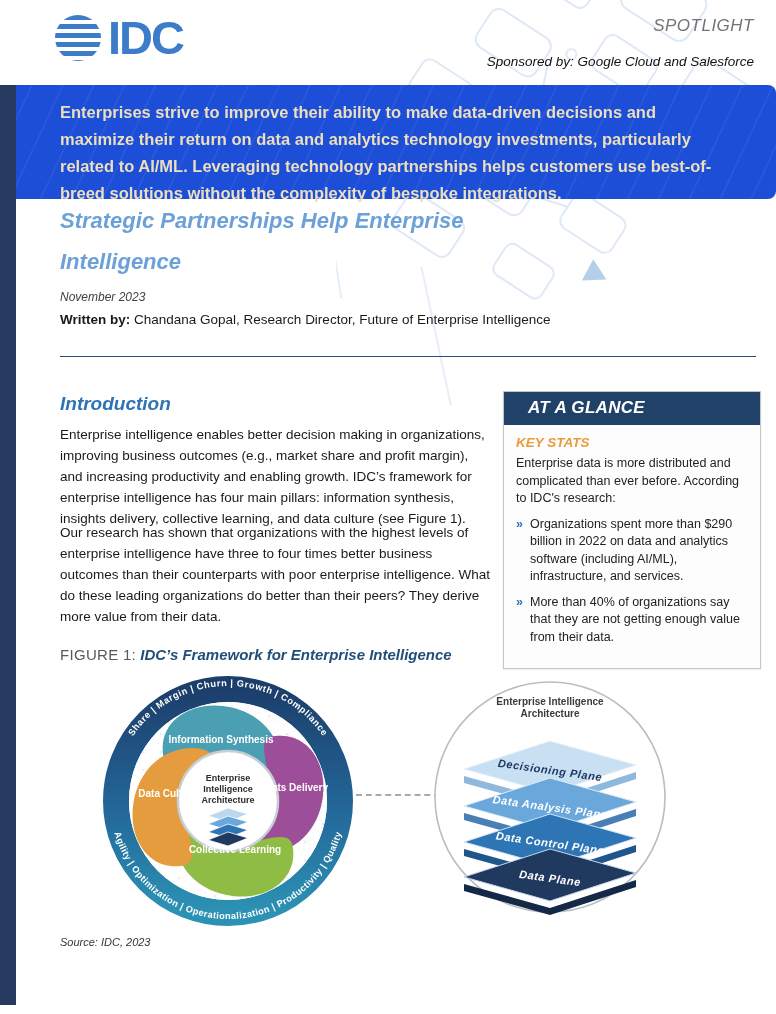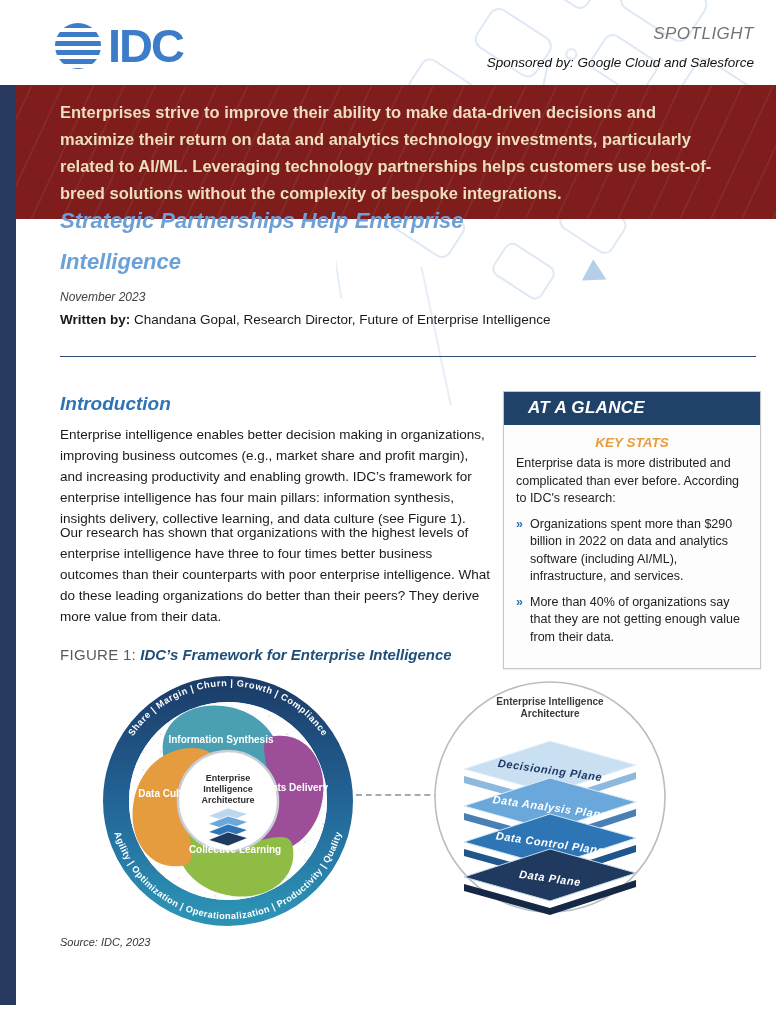--- a/index.html
+++ b/index.html
@@ -5,35 +5,36 @@
   html,body{margin:0;padding:0;background:#e8e8e8;}
   .page{
     position:relative;width:776px;height:1014px;margin:0 auto;
     background:#ffffff;overflow:hidden;
     font-family:"Liberation Sans","DejaVu Sans",sans-serif;
     color:#1a1a1a;
   }
   
   .deco{position:absolute;top:0;right:0;width:440px;height:560px;z-index:0;opacity:.85;}
   
-  .header{position:absolute;top:8px;left:0;width:776px;height:85px;z-index:2;}
+  .header{position:absolute;top:0;left:0;width:776px;height:85px;z-index:2;}
   .logo{position:absolute;left:55px;top:15px;display:flex;align-items:center;gap:7px;}
   .logo-globe{
     width:46px;height:46px;border-radius:50%;
     background:repeating-linear-gradient(180deg,#3d7cc9 0 5px,#ffffff 5px 9px);
   }
   .logo-word{font-size:47px;font-weight:bold;color:#3d7cc9;letter-spacing:-2px;line-height:46px;}
   .masthead{position:absolute;right:22px;top:16px;text-align:right;}
   .masthead .brand{font-size:17px;font-weight:normal;font-style:italic;color:#737373;letter-spacing:.5px;}
-  .masthead .sponsor{margin-top:11px;font-size:13.5px;font-style:italic;color:#111;}
+  .masthead .sponsor{margin-top:18px;font-size:13.5px;font-style:italic;color:#111;}
   
   .banner{
-    position:absolute;top:85px;left:0;width:776px;height:134px;z-index:2;
+    position:absolute;top:85px;left:0;width:776px;height:114px;z-index:2;
     background:linear-gradient(100deg,#233а5a 0%,#24385c 0%,#2c4468 55%,#35507c 100%);
-    background-color:#7f1d1d;
+    background-color:#1d4ed8;
+    border-radius:8px;
   }
   .banner::after{
     content:"";position:absolute;inset:0;
     background:repeating-linear-gradient(115deg,rgba(255,255,255,.05) 0 2px,transparent 2px 28px);
   }
   .banner-text{
     position:relative;z-index:1;padding:14px 58px 0 60px;
     color:#ebdfbd;font-weight:bold;font-size:16.5px;line-height:27px;
   }
   
@@ -49,21 +50,21 @@
   .rule{position:absolute;left:60px;top:356px;width:696px;height:0;border-top:1.6px solid #2e4b73;z-index:2;}
   
   .intro-h{position:absolute;left:60px;top:393px;font-size:19px;font-weight:bold;font-style:italic;color:#2e74b5;z-index:2;}
   .para{position:absolute;left:60px;width:433px;font-size:13.5px;line-height:21px;color:#1a1a1a;z-index:2;}
   .para1{top:424px;}
   .para2{top:522px;}
   
   .glance{position:absolute;left:503px;top:391px;width:256px;z-index:2;background:#fdfdfd;border:1px solid #c6c6c6;box-shadow:0 1px 2px rgba(0,0,0,.08);}
   .glance-head{background:#204269;color:#fff;font-weight:bold;font-style:italic;font-size:17px;padding:6px 24px 7px;letter-spacing:.3px;}
   .glance-body{padding:10px 12px 14px;}
-  .keystats{color:#e89c3c;font-weight:bold;font-style:italic;font-size:13.5px;margin-bottom:5px;text-align:center;}
+  .keystats{color:#e89c3c;font-weight:bold;font-style:italic;font-size:13.5px;margin-bottom:5px;}
   .glance-intro{font-size:12.5px;line-height:17.5px;color:#222;margin-bottom:8px;}
   .bullet{position:relative;padding-left:14px;font-size:12.5px;line-height:17.5px;color:#222;margin-bottom:8px;}
   .bullet .mk{position:absolute;left:0;top:0;color:#2e74b5;font-weight:bold;}
   
   .fig-cap{position:absolute;left:60px;top:646px;font-size:15px;z-index:2;}
   .fig-cap .lbl{color:#595959;letter-spacing:.3px;}
   .fig-cap .ttl{color:#1f4e79;font-weight:bold;font-style:italic;}
   .wheel{position:absolute;left:103px;top:676px;width:250px;height:250px;z-index:2;}
   .wheel svg{position:absolute;left:0;top:0;}
   .overlay-label{position:absolute;text-align:center;color:#fff;font-weight:bold;font-size:10px;line-height:12px;z-index:3;}

